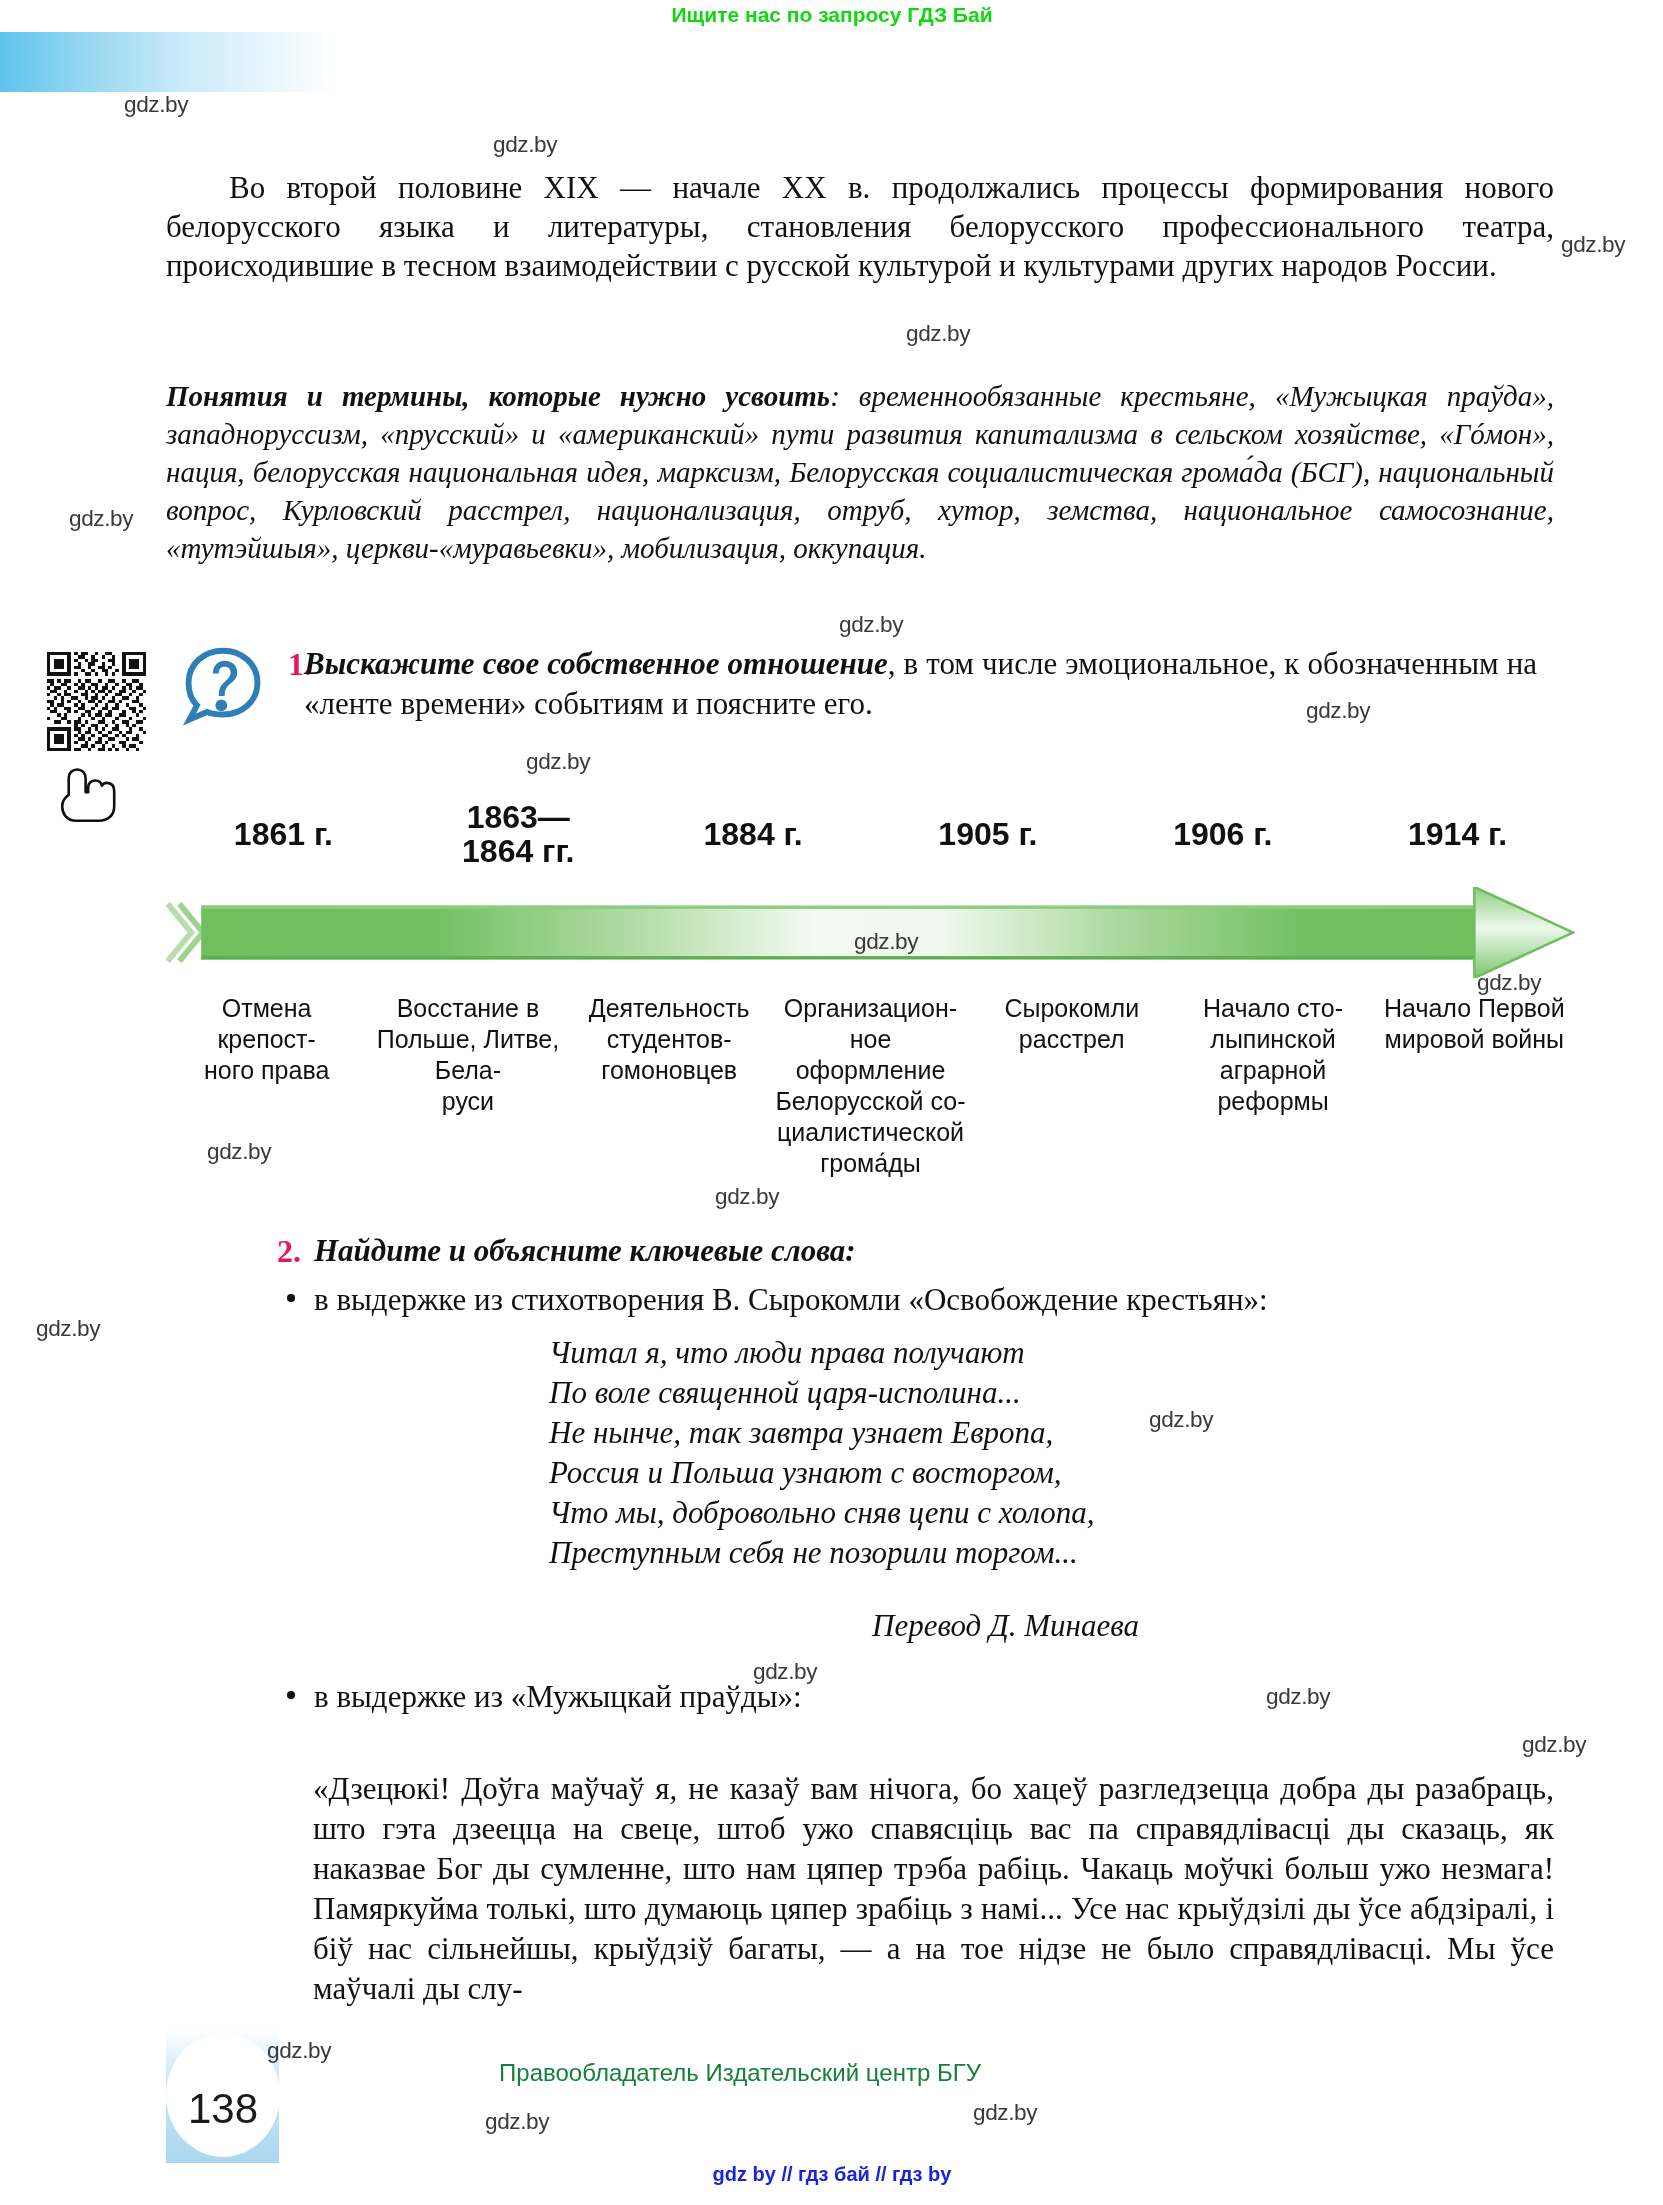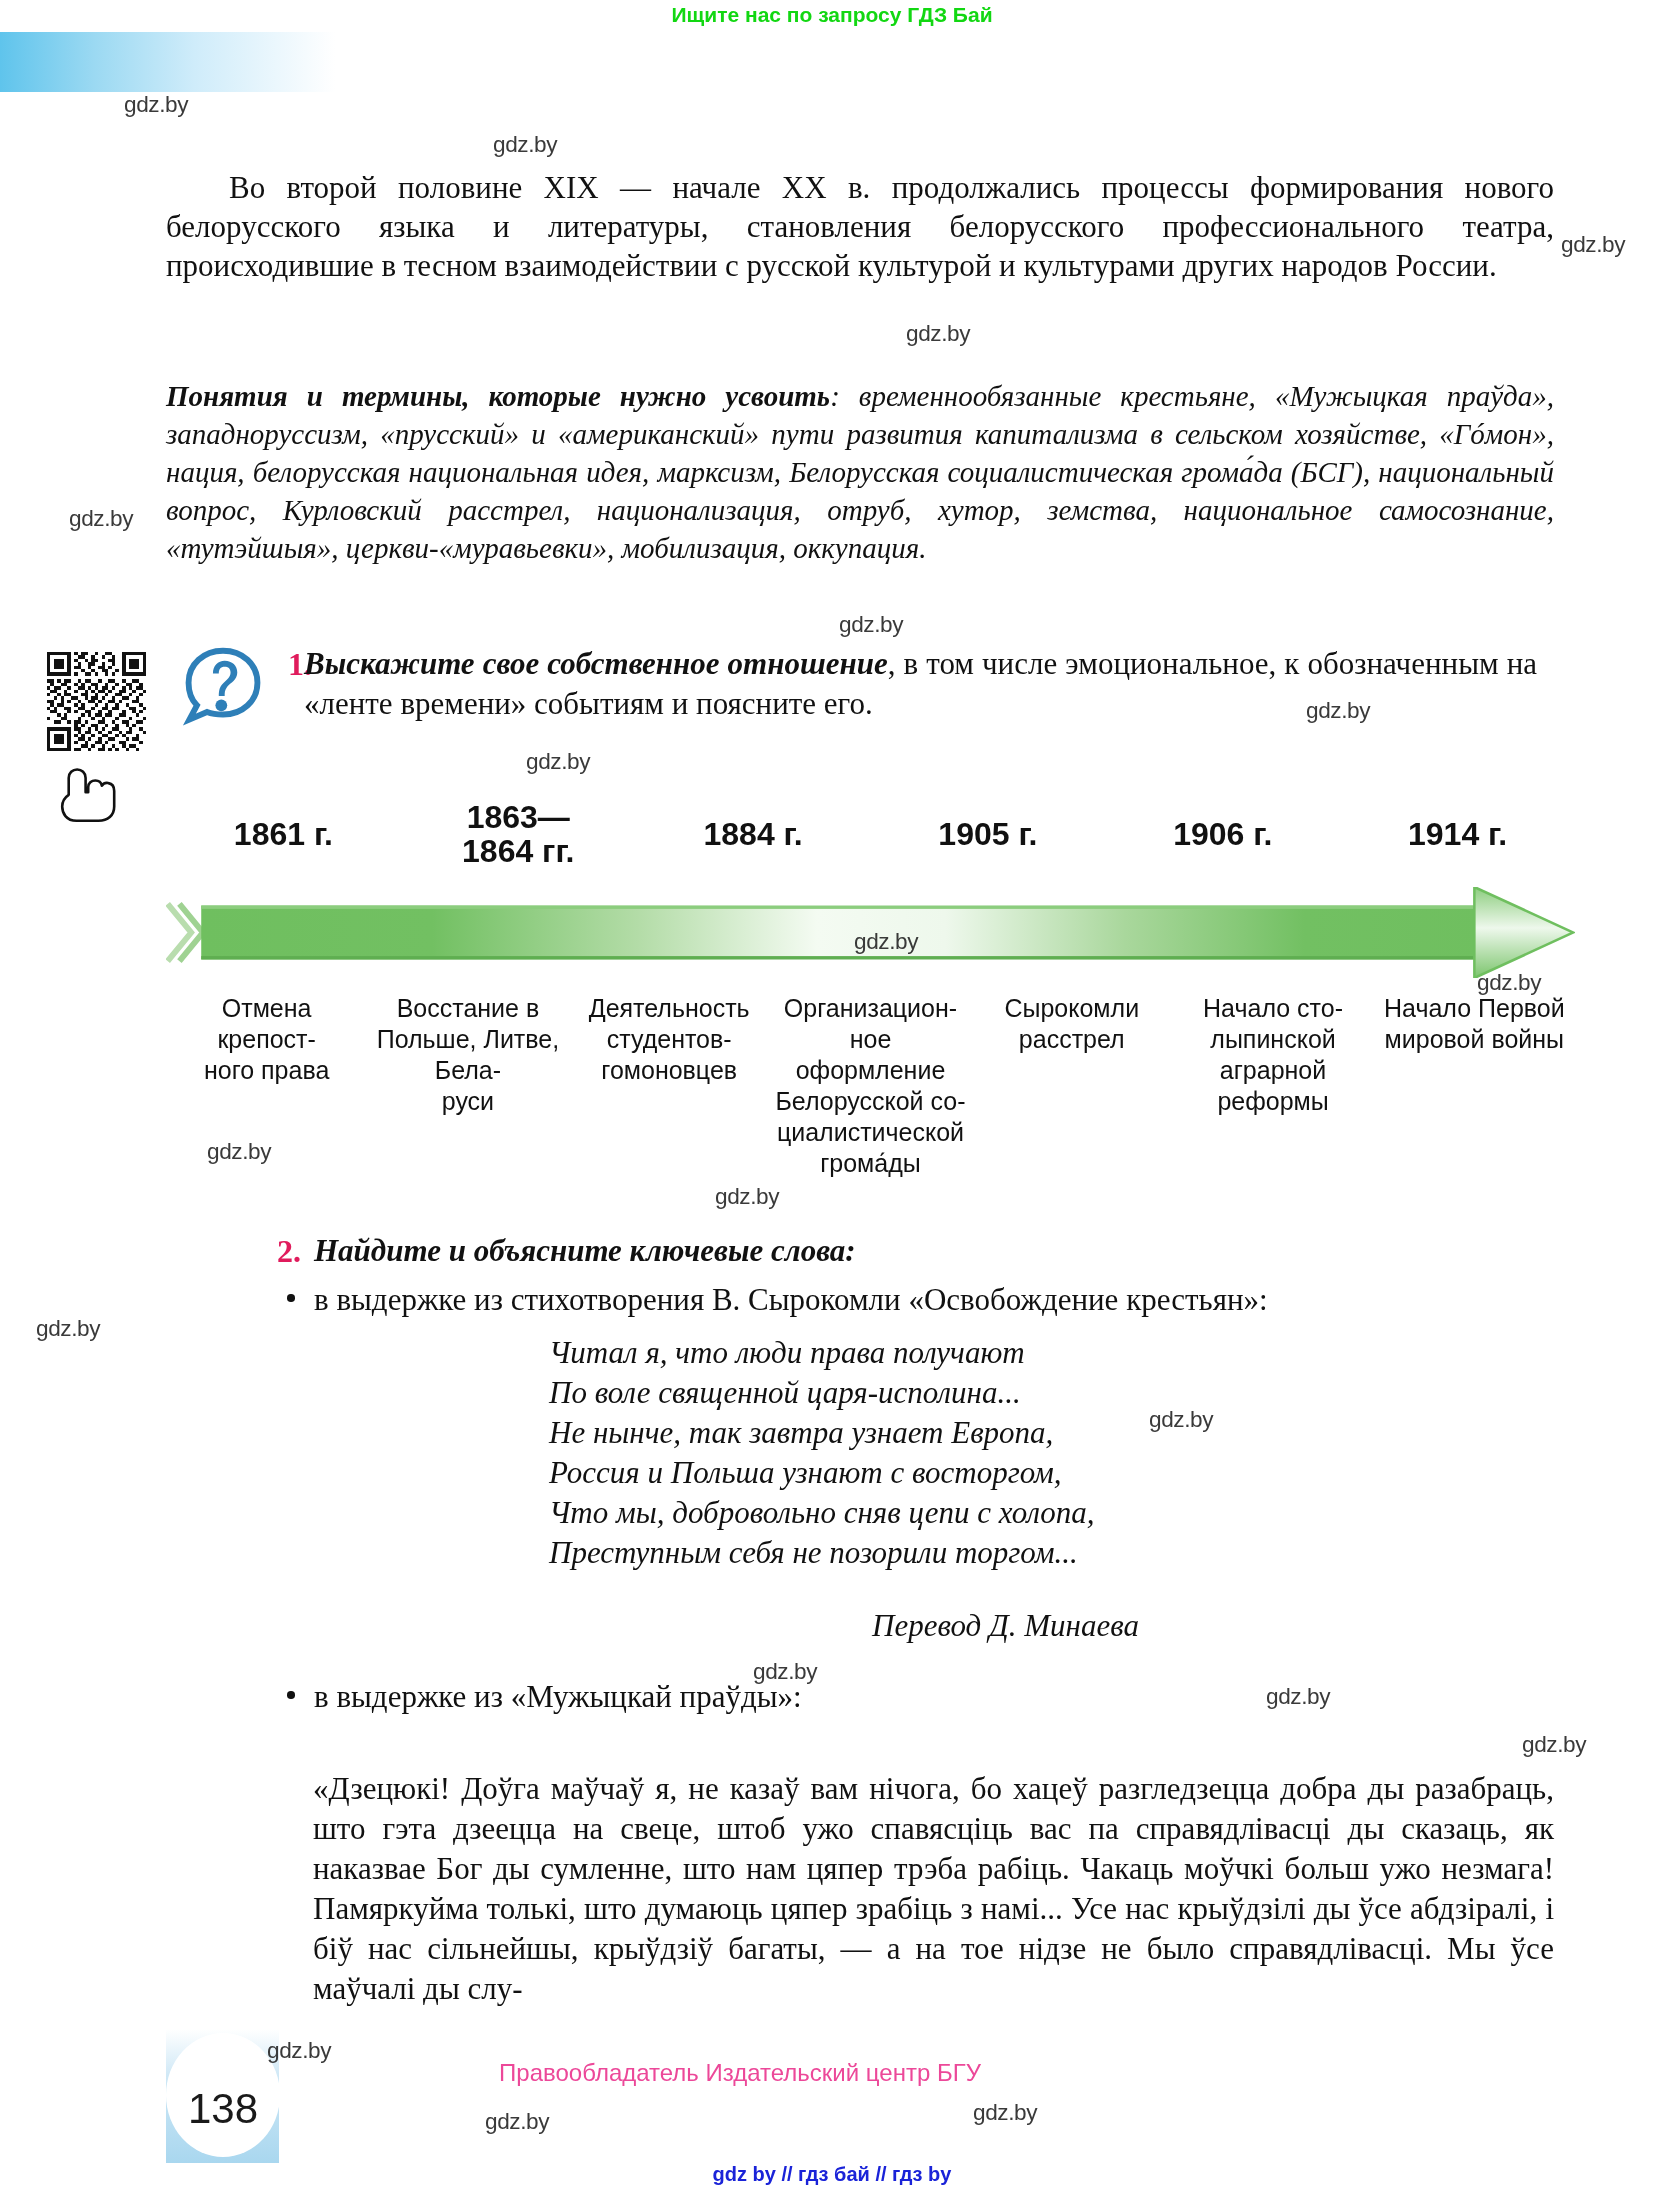--- a/index.html
+++ b/index.html
@@ -52,21 +52,21 @@
     font-weight: bold;
     font-size: 20px;
     z-index: 50;
   }
   .wm-copyright {
     position: absolute;
     left: 0;
     width: 1480px;
     top: 2059px;
     text-align: center;
-    color: #ec4899;
+    color: #15803d;
     font-family: "Liberation Sans", sans-serif;
     font-size: 24px;
     z-index: 30;
   }
 
   
   .corner-block {
     position: absolute;
     left: 0;
     top: 32px;

